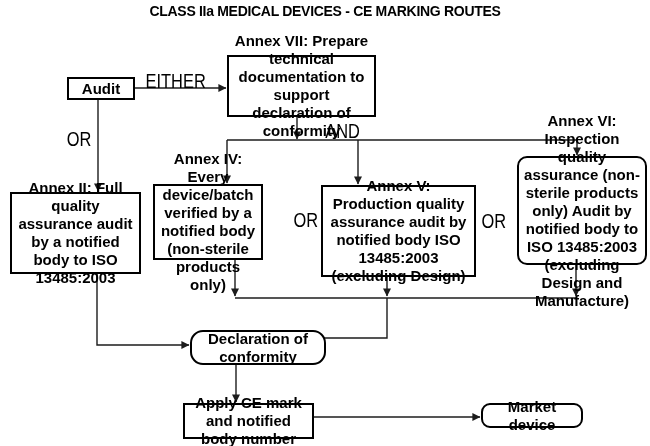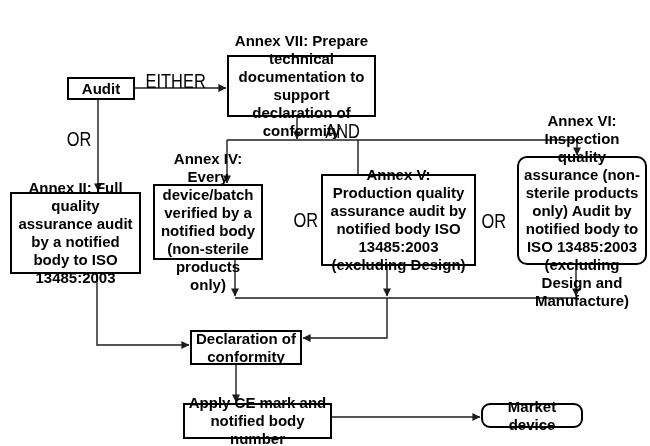--- a/index.html
+++ b/index.html
@@ -20,37 +20,38 @@
   }
   .conn-label {
     position:absolute; text-align:center; font-size:20px; font-weight:400;
     line-height:1; transform:scaleX(0.82); transform-origin:center; white-space:nowrap;
   }
   
   .n-device      { left:67px;  top:77px;  width:68px;  height:23px; }
   .n-annex-vii   { left:227px; top:55px;  width:149px; height:62px; }
   .n-annex-ii    { left:10px;  top:192px; width:131px; height:82px; }
   .n-annex-iv    { left:153px; top:184px; width:110px; height:76px; }
-  .n-annex-v     { left:321px; top:174px; width:155px; height:92px; }
+  .n-annex-v     { left:321px; top:185px; width:155px; height:92px; }
   .n-annex-vi    { left:517px; top:156px; width:130px; height:109px;border-radius:10px; }
-  .n-declaration { left:190px; top:330px; width:112px; height:35px; }
-  .n-apply-ce    { left:183px; top:403px; width:149px; height:36px;align-items:center; }
+  .n-declaration { left:190px; top:330px; width:136px; height:35px;border-radius:13px; }
+  .n-apply-ce    { left:183px; top:403px; width:131px; height:36px;align-items:center; }
   .n-market      { left:481px; top:403px; width:102px; height:25px;border-radius:9px; }
   
   .l-either   { left:140px; top:71px;  width:62px; }
   .l-or-left  { left:64px;  top:129px; width:30px; }
   .l-and      { left:322px; top:121px; width:36px; }
   .l-or-mid   { left:291px; top:210px; width:28px; }
   .l-or-right { left:479px; top:211px; width:28px; }
 </style>
 </head>
 <body>
 
 <div class="canvas">
 
+  <div class="title">CLASS IIa MEDICAL DEVICES - CE MARKING ROUTES</div>
 
   <svg class="wires" width="650" height="446" viewBox="0 0 650 446" xmlns="http://www.w3.org/2000/svg">
     <defs>
       <marker id="ah" viewBox="0 0 10 10" refX="9.5" refY="5" markerWidth="9" markerHeight="8" markerUnits="userSpaceOnUse" orient="auto-start-reverse">
         <path d="M0,0 L10,5 L0,10 z" fill="#1c1c1c"></path>
       </marker>
     </defs>
     <g stroke="#1c1c1c" stroke-width="1.4" fill="none">
 
       <path d="M135,88 H226" marker-end="url(#ah)"></path>

